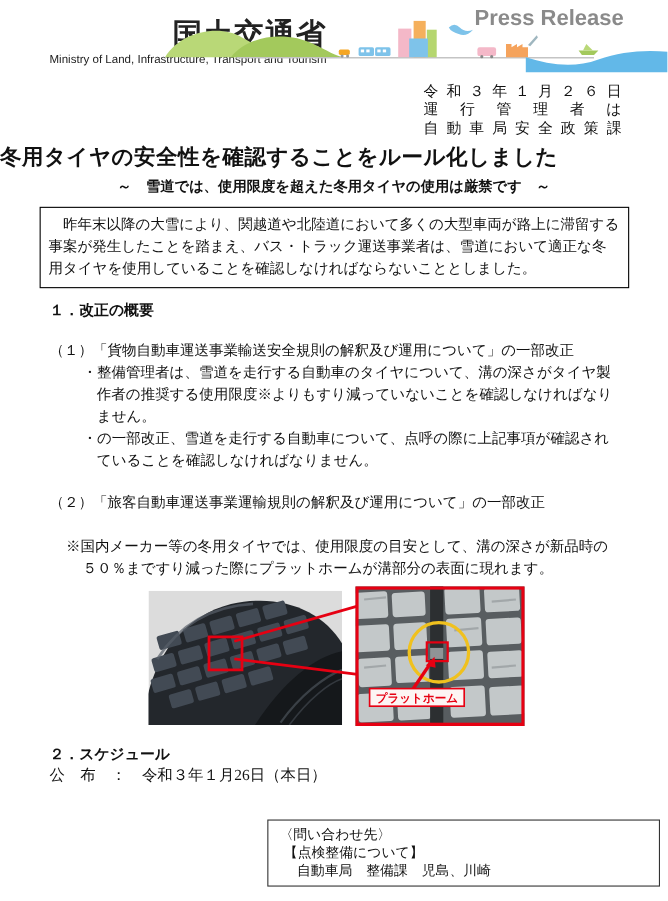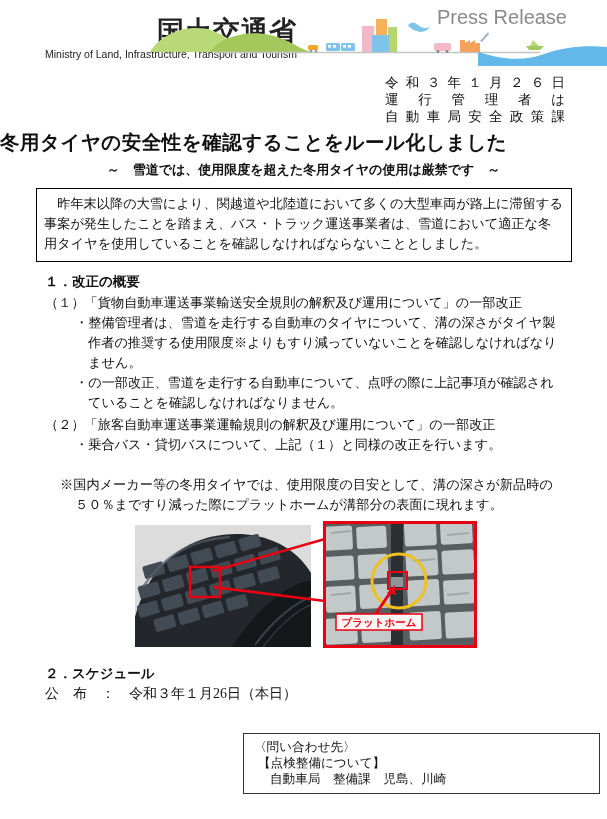--- a/index.html
+++ b/index.html
@@ -12,21 +12,21 @@
 
   
   .header { position: relative; height: 66px; }
   .logo-block { position: absolute; left: 45px; top: 18px; text-align: right; }
   .logo-jp { font-family: "Liberation Sans", "DejaVu Sans", sans-serif;
     font-size: 27px; font-weight: bold; color: #222; letter-spacing: 1px; line-height: 1; }
   .logo-en { font-family: "Liberation Sans", "DejaVu Sans", sans-serif;
     font-size: 10.5px; color: #222; margin-top: 3px; }
   .press-release { position: absolute; right: 40px; top: 6px;
     font-family: "Liberation Sans", "DejaVu Sans", sans-serif;
-    font-size: 20px; color: #8a8a8a; }
+    font-size: 20px; color: #8a8a8a; font-weight: bold; }
   .header-art { position: absolute; left: 140px; top: 10px; }
 
   
   .date-block { margin: 8px 42px 0 auto; width: 180px;
     font-family: "Liberation Sans", "DejaVu Sans", sans-serif;
     font-size: 13.5px; line-height: 17px; color: #111; }
   .date-block div { text-align: justify; text-align-last: justify; }
 
   
   .doc-title { margin-top: 4px; text-align: left;
@@ -40,21 +40,21 @@
   .summary-box { margin: 9px 35px 0 36px; border: 1.5px solid #000;
     padding: 5px 8px 7px 7px;
     font-family: "Liberation Sans", "DejaVu Sans", sans-serif;
     font-size: 13.2px; line-height: 20px; }
 
   
   .content { margin: 0 42px 0 45px; }
   .sec-heading { font-family: "Liberation Sans", "DejaVu Sans", sans-serif;
     font-size: 13.5px; font-weight: bold; }
   .sec1 { margin-top: 11px; }
-  .sec1 .item  { font-size: 13.2px; line-height: 20px; margin-top: 2px; }
+  .sec1 .item  { font-size: 13.2px; line-height: 20px; margin-top: 18px; }
   .sec1 .bullet { font-size: 13.2px; line-height: 20px;
     margin-left: 30px; padding-left: 13px; text-indent: -13px; }
   .note { margin: 20px 0 0 15px; font-size: 13.2px; line-height: 20px;
     padding-left: 15px; text-indent: -15px; }
 
   
   .figure { position: relative; height: 132px; margin-top: 6px; }
   .tire-photo-left  { position: absolute; left: 135px; top: 4px; }
   .tire-photo-right { position: absolute; left: 323px; top: 0px; }
   .connector-overlay { position: absolute; left: 0; top: 0; pointer-events: none; }
@@ -147,21 +147,20 @@
 <div class="summary-box">　昨年末以降の大雪により、関越道や北陸道において多くの大型車両が路上に滞留する事案が発生したことを踏まえ、バス・トラック運送事業者は、雪道において適正な冬用タイヤを使用していることを確認しなければならないこととしました。</div>
 
 <div class="content">
 
   <div class="sec1">
     <div class="sec-heading">１．改正の概要</div>
     <div class="item">（１）「貨物自動車運送事業輸送安全規則の解釈及び運用について」の一部改正</div>
     <div class="bullet">・整備管理者は、雪道を走行する自動車のタイヤについて、溝の深さがタイヤ製作者の推奨する使用限度※よりもすり減っていないことを確認しなければなりません。</div>
     <div class="bullet">・の一部改正、雪道を走行する自動車について、点呼の際に上記事項が確認されていることを確認しなければなりません。</div>
     <div class="item">（２）「旅客自動車運送事業運輸規則の解釈及び運用について」の一部改正</div>
-    <div class="bullet">・乗合バス・貸切バスについて、上記（１）と同様の改正を行います。</div>
     <div class="note">※国内メーカー等の冬用タイヤでは、使用限度の目安として、溝の深さが新品時の５０％まですり減った際にプラットホームが溝部分の表面に現れます。</div>
   </div>
 </div>
 
 <div class="figure">
 
   <svg class="tire-photo-left" width="176" height="122" viewBox="0 0 176 122">
     <rect x="0" y="0" width="176" height="122" fill="#dcdcdc"></rect>
 
     <path d="M-5,125 C-2,70 25,25 75,12 C120,2 158,18 176,48 L176,125 Z" fill="#23272c"></path>

